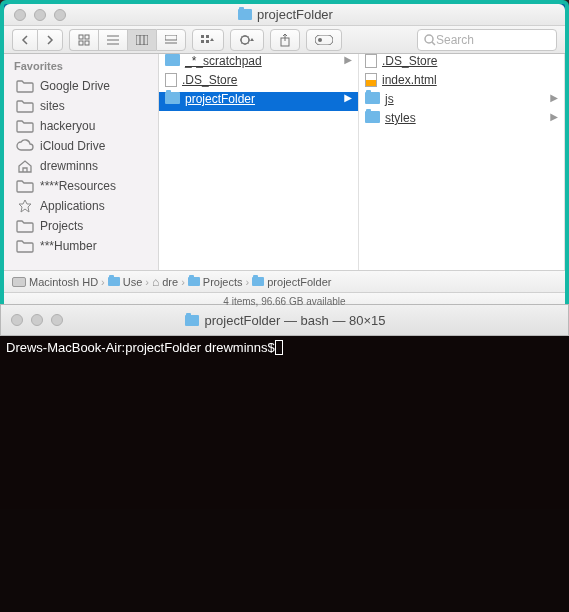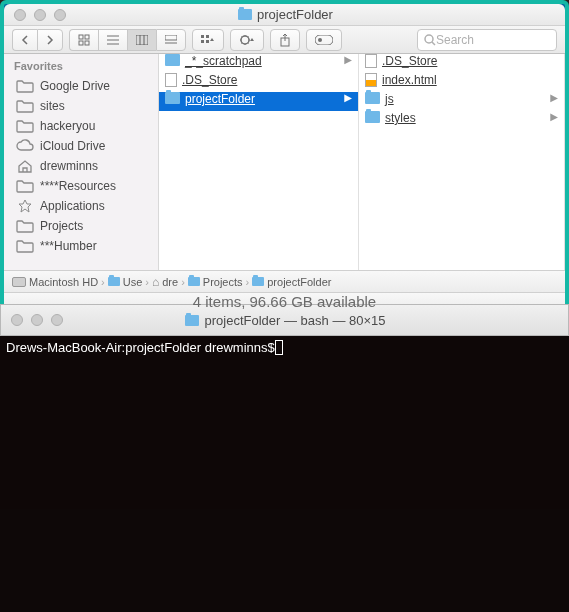--- a/index.html
+++ b/index.html
@@ -40,21 +40,21 @@
 .f-ico::before { content: ''; position: absolute; top: -2px; left: 1px; width: 5px; height: 2px; background: #6fb8e8; border-radius: 1px 1px 0 0; }
 .file-ico { width: 12px; height: 14px; background: #fff; border: 1px solid #aaa; flex-shrink: 0; }
 .file-ico.html { background: linear-gradient(#fff 50%, #ffa500 50%); }
 
 .pathbar { height: 22px; background: linear-gradient(#f8f8f8, #ececec); border-top: 1px solid #d0d0d0; display: flex; align-items: center; padding: 8px 8px; font-size: 11px; color: #5a5a5a; gap: 3px; overflow: hidden; }
 .pathbar .sep { color: #aaa; }
 .pc { display: flex; align-items: center; gap: 3px; }
 .hd-ico { width: 14px; height: 10px; background: #d0d0d0; border: 1px solid #999; border-radius: 2px; }
 .home-ico { color: #8a8a8a; font-size: 12px; }
 
-.statusbar { height: 18px; background: linear-gradient(#f8f8f8, #ececec); border-top: 1px solid #d0d0d0; text-align: center; font-size: 15px; color: #6a6a6a; line-height: 18px; }
+.statusbar { height: 18px; background: linear-gradient(#f8f8f8, #ececec); border-top: 1px solid #d0d0d0; text-align: center; font-size: 10px; color: #6a6a6a; line-height: 18px; }
 
 .terminal { width: 569px; }
 .term-title { height: 32px; background: linear-gradient(#f0f0f0, #e0e0e0); border: 1px solid #b8b8b8; display: flex; align-items: center; }
 .term-title .traffic { padding-left: 10px; }
 .term-title-text { flex: 1; text-align: center; font-size: 13px; color: #4a4a4a; display: flex; align-items: center; justify-content: center; gap: 5px; }
 .term-body { background: rgba(10, 5, 5, 0.88); height: 286px; padding: 4px 6px; font-family: "Menlo", "Monaco", monospace; font-size: 13px; color: #fff; }
 .prompt { display: flex; align-items: center; }
 .cursor { width: 8px; height: 15px; border: 1px solid #fff; display: inline-block; }
 
 svg { display: block; }

